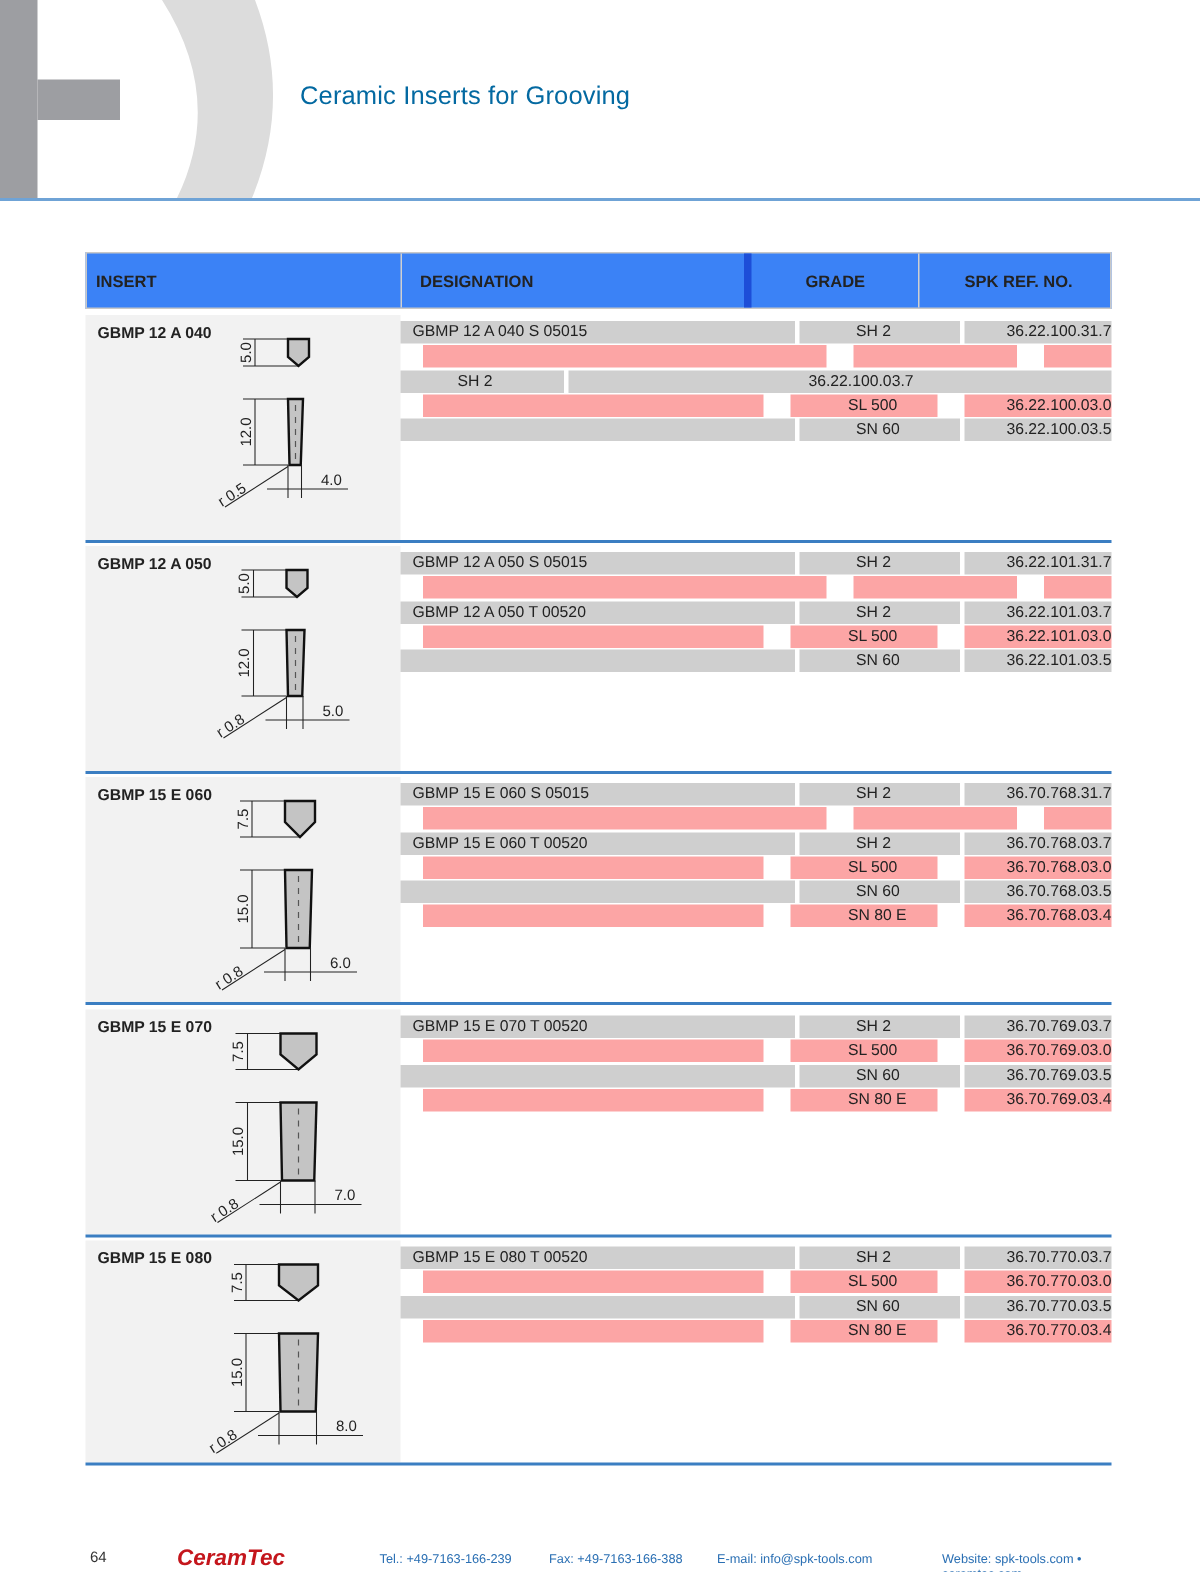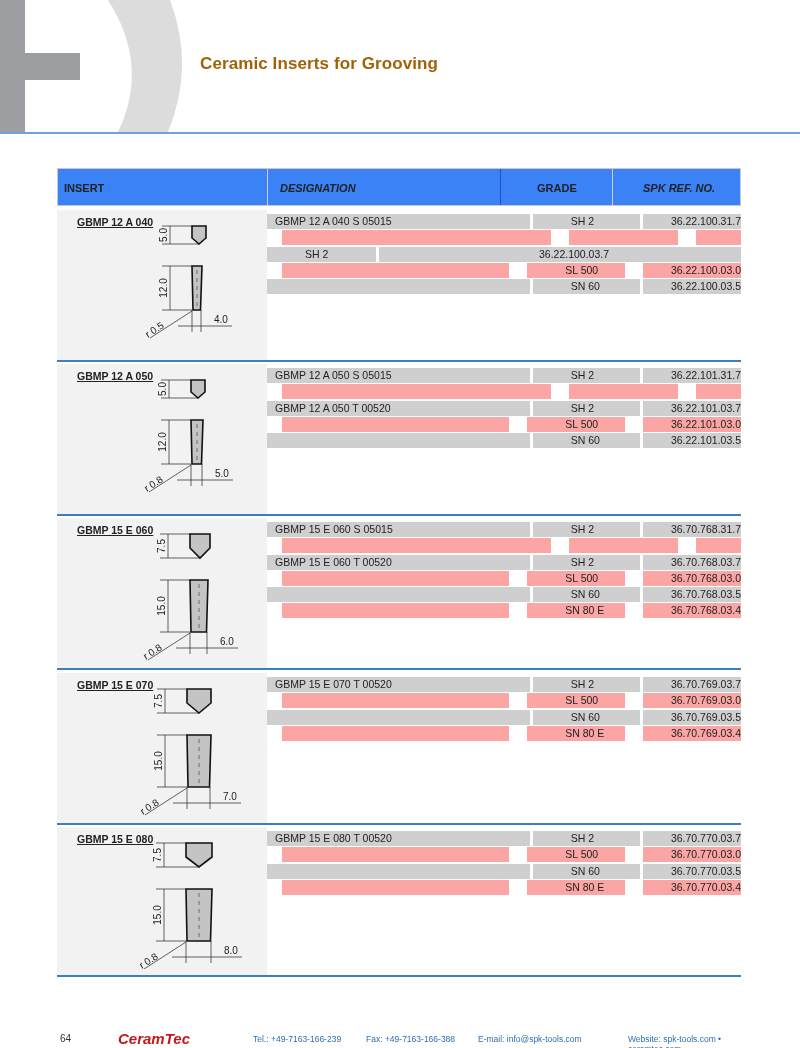--- a/index.html
+++ b/index.html
@@ -1,28 +1,28 @@
 <!DOCTYPE html>
 <html><head>
 <meta charset="utf-8">
 <style>
   html,body{margin:0;padding:0;}
   body{width:800px;height:1048px;position:relative;background:#ffffff;font-family:"Liberation Sans",sans-serif;color:#222;overflow:hidden;}
   .hdr-logo{position:absolute;left:0;top:0;width:260px;height:132px;}
-  .hdr-title{position:absolute;left:200px;top:54px;font-size:17px;font-weight:bold;color:#a16207;letter-spacing:0.1px;}
+  .hdr-title{position:absolute;left:200px;top:54px;font-size:17px;font-weight:normal;color:#0369a1;letter-spacing:0.1px;}
   .hdr-rule{position:absolute;left:0;top:132px;width:800px;height:2px;background:#6fa3d6;}
   .table-head{position:absolute;left:57px;top:168px;width:684px;height:38px;border:1px solid #c8c8c8;box-sizing:border-box;display:flex;background:#3b82f6;}
   .table-head div{font-size:11px;font-weight:bold;color:#222;line-height:38px;box-sizing:border-box;}
   .th-insert{width:210px;padding-left:6px;border-right:1px solid #d0d0d0;}
-  .th-desig{width:233px;padding-left:12px;border-right:1px solid #1d4ed8;font-style:italic;}
+  .th-desig{width:233px;padding-left:12px;border-right:5px solid #1d4ed8;}
   .th-grade{width:112px;padding-left:36px;border-right:1px solid #d0d0d0;}
-  .th-ref{flex:1;padding-left:30px;font-style:italic;}
+  .th-ref{flex:1;padding-left:30px;}
   .section{position:absolute;left:57px;width:684px;}
   .section .left{position:absolute;left:0;top:0;width:210px;background:#f2f2f2;}
-  .section .insert-name{position:absolute;left:20px;top:6px;font-size:10.5px;font-weight:bold;color:#222;text-decoration:underline;}
+  .section .insert-name{position:absolute;left:8px;top:6px;font-size:10.5px;font-weight:bold;color:#222;}
   .section .rule{position:absolute;left:0;width:684px;height:1.5px;background:#3b7ec2;}
   .rows{position:absolute;left:210px;top:4px;width:474px;}
   .row{display:flex;height:15px;margin-bottom:1.3px;}
   .row div{font-size:10.5px;line-height:15px;color:#222;box-sizing:border-box;}
   .row .c-d{width:269px;padding-left:8px;margin-right:3px;}
   .row .c-g{width:109px;padding-left:38px;margin-right:3px;}
   .row .c-r{flex:1;padding-left:28px;text-align:center;}
   .row.dark div{background:#cfcfcf;}
   .row.light div{background:#fca5a5;margin-left:15px;}
   .drawing{position:absolute;left:80px;top:0;}

